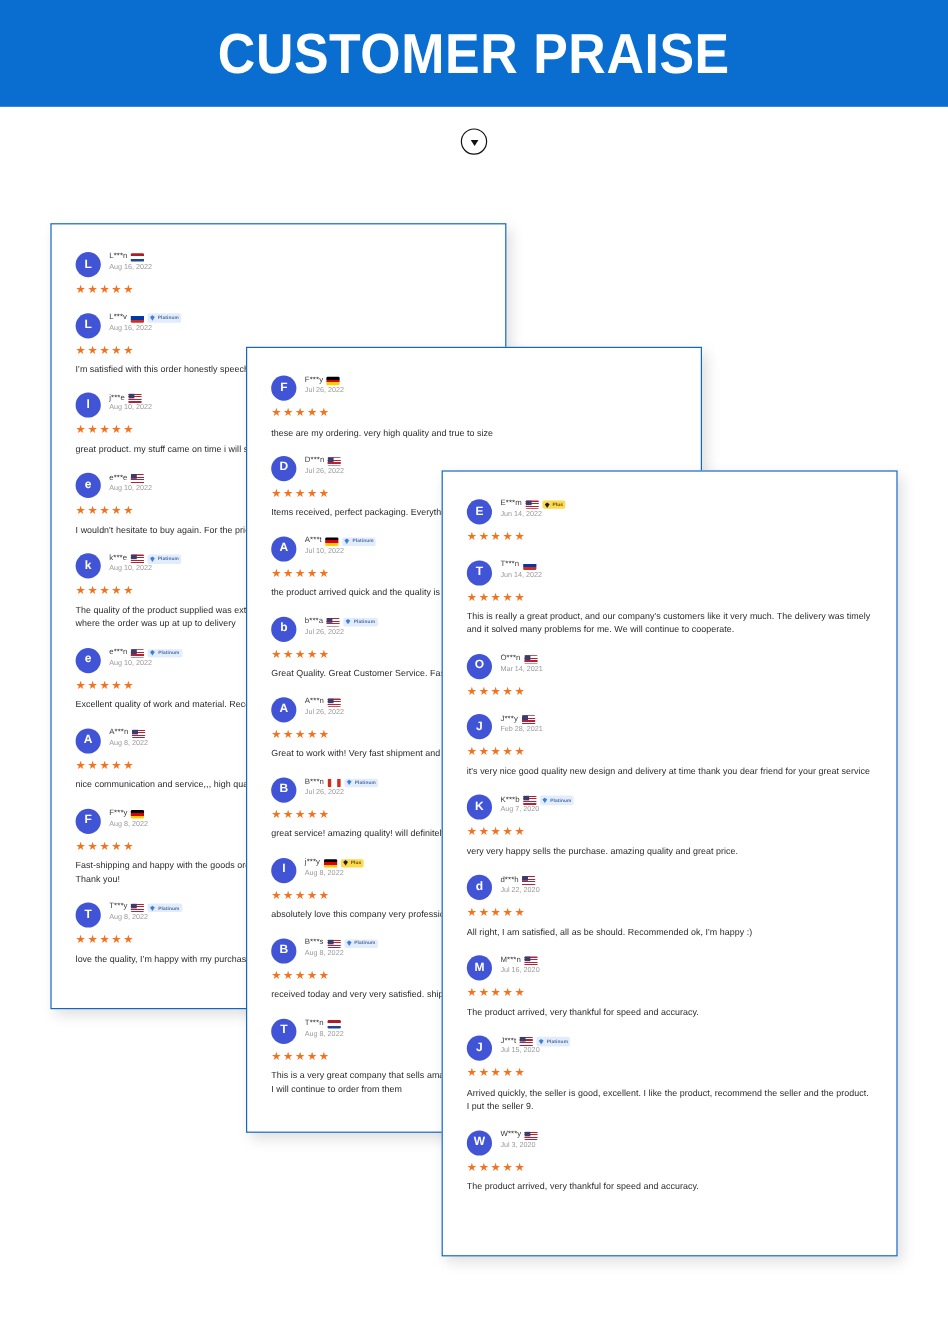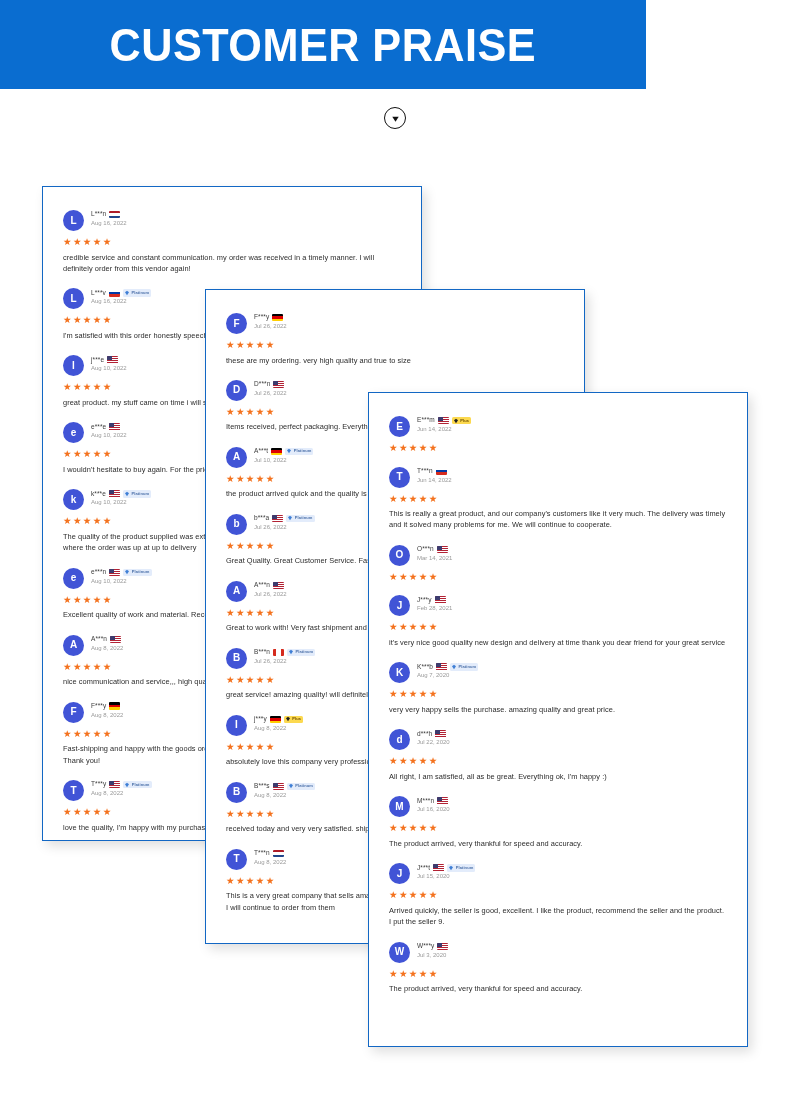--- a/index.html
+++ b/index.html
@@ -7,21 +7,21 @@
     width: 790px; height: 1110px;
     background: #ffffff;
     font-family: "Liberation Sans", sans-serif;
     overflow: hidden;
   }
   .page { position: relative; width: 790px; height: 1110px; background: #fff; }
 
   
   .banner {
     position: absolute; left: 0; top: 0;
-    width: 646px; height: 89px;
+    width: 790px; height: 89px;
     background: #0a6dd0;
     display: flex; align-items: center; justify-content: center;
   }
   .banner-title {
     color: #ffffff;
     font-family: "Liberation Sans", sans-serif;
     font-weight: bold;
     font-size: 47px;
     letter-spacing: 0.5px;
     transform: scaleX(0.92);
@@ -142,21 +142,20 @@
             <div class="avatar">L</div>
             <div class="rv-meta">
               <div class="rv-idline">
                 <span class="rv-name">L***n</span>
                 <span class="flag nl"></span>
               </div>
               <div class="rv-date">Aug 16, 2022</div>
             </div>
           </div>
           <div class="stars">★★★★★</div>
-          <div class="rv-text">credible service and constant communication. my order was received in a timely manner. I will definitely order from this vendor again!</div>
         </div>
         <div class="review">
           <div class="rv-head">
             <div class="avatar">L</div>
             <div class="rv-meta">
               <div class="rv-idline">
                 <span class="rv-name">L***v</span>
                 <span class="flag ru"></span>
                 <span class="badge platinum">
                   <svg class="gem" viewBox="0 0 12 12" aria-hidden="true">
@@ -538,21 +537,21 @@
             <div class="avatar">d</div>
             <div class="rv-meta">
               <div class="rv-idline">
                 <span class="rv-name">d***h</span>
                 <span class="flag us"></span>
               </div>
               <div class="rv-date">Jul 22, 2020</div>
             </div>
           </div>
           <div class="stars">★★★★★</div>
-          <div class="rv-text">All right, I am satisfied, all as be great. Everything ok, I'm happy :)</div>
+          <div class="rv-text">All right, I am satisfied, all as be should. Recommended ok, I'm happy :)</div>
         </div>
         <div class="review">
           <div class="rv-head">
             <div class="avatar">M</div>
             <div class="rv-meta">
               <div class="rv-idline">
                 <span class="rv-name">M***n</span>
                 <span class="flag us"></span>
               </div>
               <div class="rv-date">Jul 16, 2020</div>

